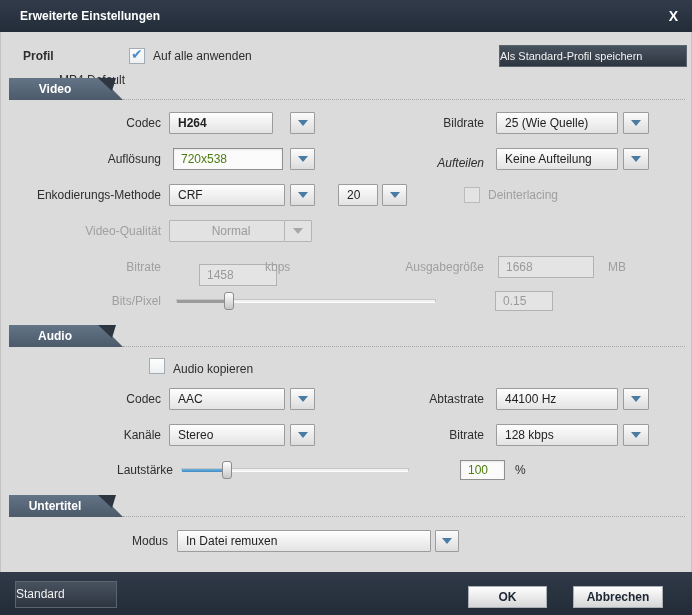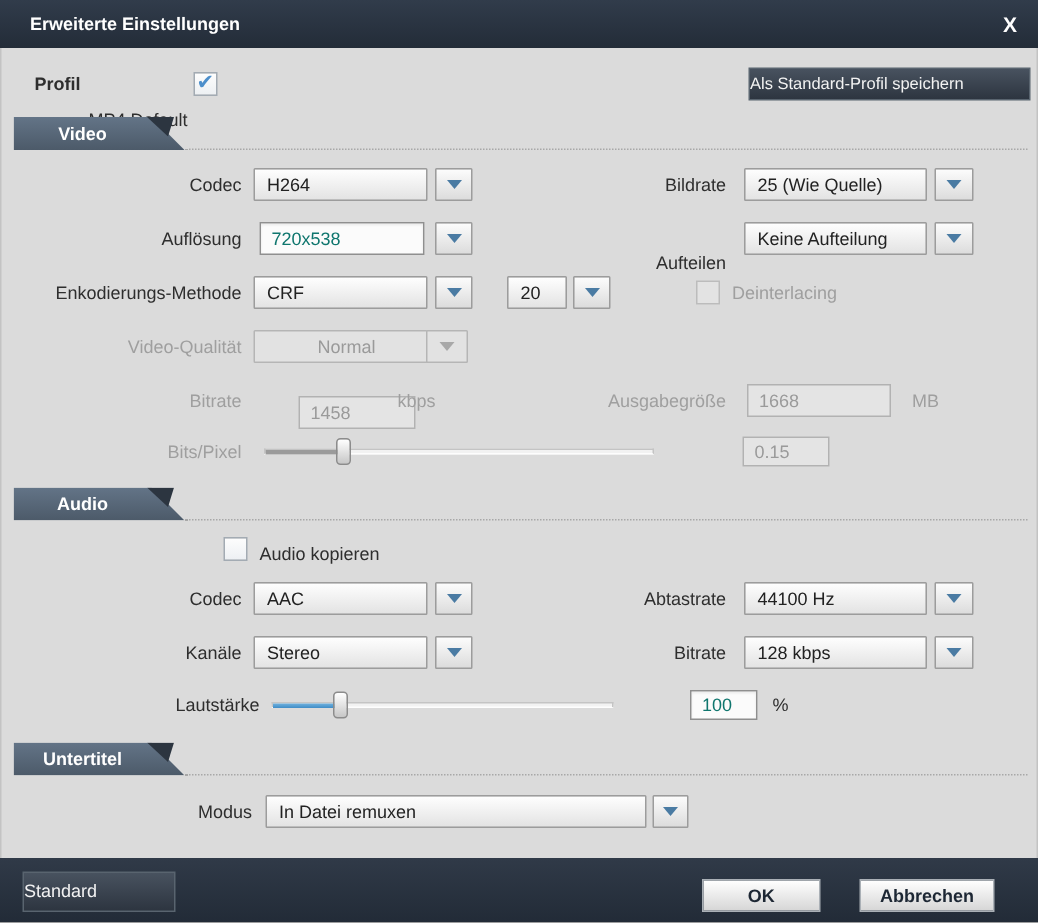--- a/index.html
+++ b/index.html
@@ -31,21 +31,21 @@
   .fld.dis{background:#e2e2e2;border-color:#b5b5b5;color:#9a9a9a;text-align:center;}
   .abtn{position:absolute;width:25px;height:22px;box-sizing:border-box;border:1px solid #9c9c9c;
     background:linear-gradient(#fcfcfc,#dcdcdc);border-radius:1px;display:flex;align-items:center;
     justify-content:center;cursor:pointer;}
   .abtn .tri{width:0;height:0;border-left:5px solid transparent;border-right:5px solid transparent;
     border-top:6px solid #4a7ba3;}
   .abtn.dis{border-color:#b5b5b5;background:#e2e2e2;cursor:default;}
   .abtn.dis .tri{border-top-color:#a8a8a8;}
   
   .inp{position:absolute;height:22px;box-sizing:border-box;border:1px solid #8f8f8f;background:#fbfbfb;
-    font-family:inherit;font-size:12px;padding:0 7px;color:#0f766e;outline:none;box-shadow:inset 0 1px 2px rgba(0,0,0,.08);}
+    font-family:inherit;font-size:12px;padding:0 7px;color:#4d7c0f;outline:none;box-shadow:inset 0 1px 2px rgba(0,0,0,.08);}
   .inp.dis{background:#e4e4e4;border-color:#b2b2b2;color:#9a9a9a;box-shadow:none;}
   
   .cb{position:absolute;width:16px;height:16px;box-sizing:border-box;border:1px solid #a3abb3;
     background:linear-gradient(#fdfdfd,#edf0f3);cursor:pointer;}
   .cb .chk{position:absolute;left:1px;top:-3px;font-size:14px;font-weight:bold;color:#4d8fcb;}
   .cb.dis{border-color:#bcbcbc;background:#e3e3e3;cursor:default;}
   
   .ribbon{position:absolute;left:8px;width:118px;height:22px;}
   .ribbon .rbody{position:absolute;left:0;top:0;width:118px;height:22px;
     background:linear-gradient(#637487,#4c5a69);
@@ -80,48 +80,49 @@
     <span class="close">X</span>
   </div>
 
   <div class="content">
 
     <span class="txt bold" style="left:22px;top:13px;">Profil</span>
     <span class="txt" style="left:58px;top:13px;margin-top:24px;">MP4.Default</span>
     <div class="cb" style="left:128px;top:16px;">
       <span class="chk">✔</span>
     </div>
+    <span class="txt" style="left:152px;top:13px;">Auf alle anwenden</span>
     <div class="dkbtn" style="left:498px;top:13px;width:188px;height:22px;line-height:20px;">Als Standard-Profil speichern</div>
 
     <div class="ribbon" style="top:46px;">
       <div class="rbody"></div>
       <div class="rfold"></div>
       <div class="rtext">Video</div>
     </div>
     <div class="dotline" style="left:122px;top:67px;width:562px;"></div>
 
     <div class="lbl" style="left:0;top:80px;width:160px;">Codec</div>
-    <div class="fld" style="left:168px;top:80px;width:116px;">H264</div>
+    <div class="fld" style="left:168px;top:80px;width:104px;font-weight:bold;">H264</div>
     <div class="abtn" style="left:289px;top:80px;">
         <span class="tri"></span>
       </div>
 
     <div class="lbl" style="left:340px;top:80px;width:143px;">Bildrate</div>
     <div class="fld" style="left:495px;top:80px;width:122px;">25 (Wie Quelle)</div>
     <div class="abtn" style="left:622px;top:80px;width:26px;">
         <span class="tri"></span>
       </div>
 
     <div class="lbl" style="left:0;top:116px;width:160px;">Auflösung</div>
     <input class="inp" style="left: 172px; top: 116px; width: 110px;" value="720x538">
     <div class="abtn" style="left:289px;top:116px;">
         <span class="tri"></span>
       </div>
 
-    <div class="lbl" style="left:340px;top:132px;width:143px;">Aufteilen</div>
+    <div class="lbl" style="left:340px;top:120px;width:143px;font-style:italic;">Aufteilen</div>
     <div class="fld" style="left:495px;top:116px;width:122px;">Keine Aufteilung</div>
     <div class="abtn" style="left:622px;top:116px;width:26px;">
         <span class="tri"></span>
       </div>
 
     <div class="lbl" style="left:0;top:152px;width:160px;">Enkodierungs-Methode</div>
     <div class="fld" style="left:168px;top:152px;width:116px;">CRF</div>
     <div class="abtn" style="left:289px;top:152px;">
         <span class="tri"></span>
       </div>

